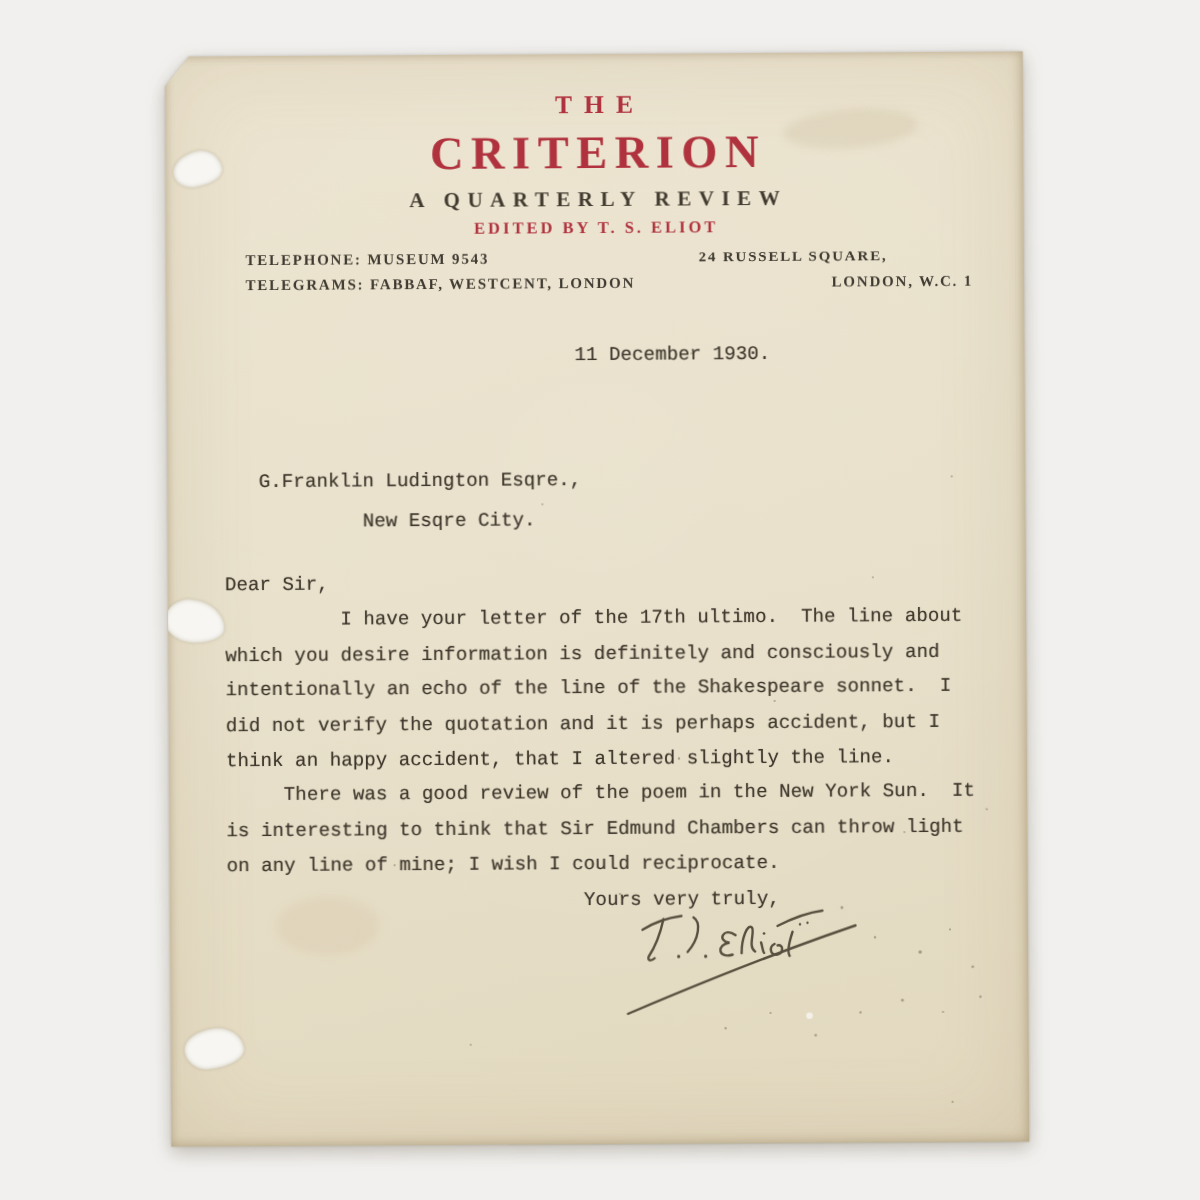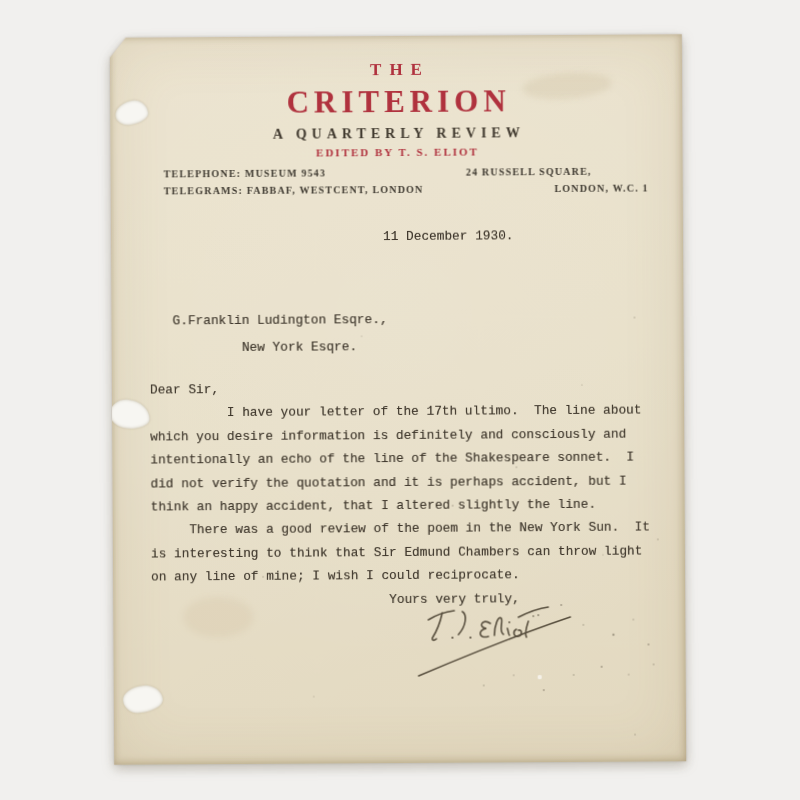--- a/index.html
+++ b/index.html
@@ -110,21 +110,21 @@
           <div>TELEGRAMS: FABBAF, WESTCENT, LONDON</div>
         </div>
         <div class="contact-right">
           <div class="addr1">24 RUSSELL SQUARE,</div>
           <div class="addr2">LONDON, W.C. 1</div>
         </div>
       </header>
 
       <div class="typed date-line">11 December 1930.</div>
 
-      <div class="typed recipient-block"><div class="typed-line">   G.Franklin Ludington Esqre.,</div><div class="typed-line">            New York Esqre.</div></div>
+      <div class="typed recipient-block"><div class="typed-line">   G.Franklin Ludington Esqre.,</div><div class="typed-line">            New Esqre City.</div></div>
 
       <div class="typed body-block"><div class="typed-line">Dear Sir,</div><div class="typed-line">          I have your letter of the 17th ultimo.  The line about</div><div class="typed-line">which you desire information is definitely and consciously and</div><div class="typed-line">intentionally an echo of the line of the Shakespeare sonnet.  I</div><div class="typed-line">did not verify the quotation and it is perhaps accident, but I</div><div class="typed-line">think an happy accident, that I altered slightly the line.</div><div class="typed-line">     There was a good review of the poem in the New York Sun.  It</div><div class="typed-line">is interesting to think that Sir Edmund Chambers can throw light</div><div class="typed-line">on any line of mine; I wish I could reciprocate.</div><div class="typed-line">                               Yours very truly,</div></div>
 
       <svg class="signature-svg" width="200" height="100" viewBox="0 0 200 100" fill="none" stroke="#4d4434" stroke-width="1.6" stroke-linecap="round" opacity="0.92">
         <path d="M22,24 C30,19 40,16 48,15"></path>
         <path d="M36,17 C34,26 30,36 26,42 C25,45 28,45 30,43"></path>
         <circle cx="46" cy="42" r="1.1" fill="#4d4434" stroke="none"></circle>
         <path d="M56,16 C61,19 60,30 52,39"></path>
         <circle cx="64" cy="42" r="1.1" fill="#4d4434" stroke="none"></circle>
         <path d="M84,28 C76,22 71,32 80,33 C71,34 72,44 82,41"></path>

